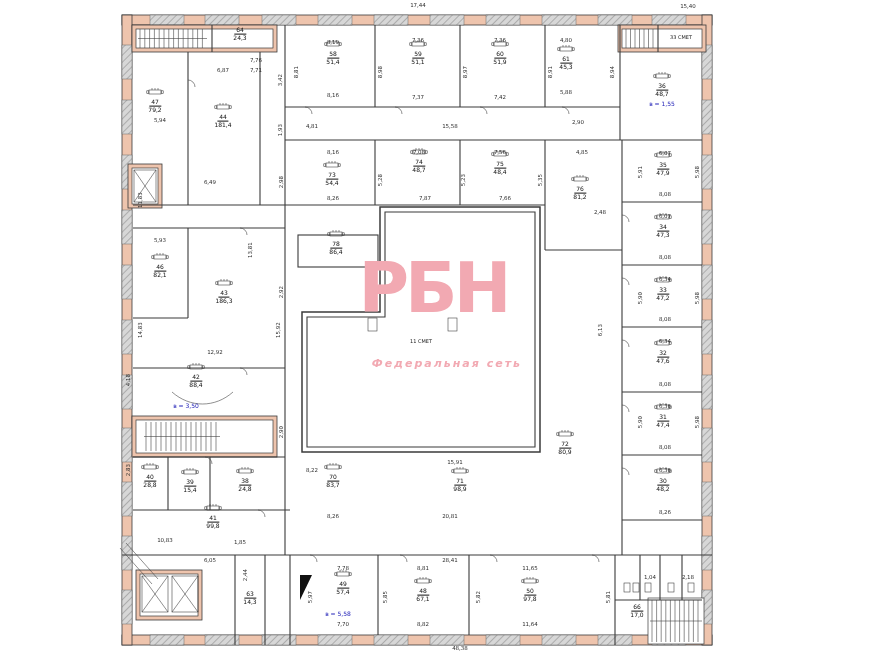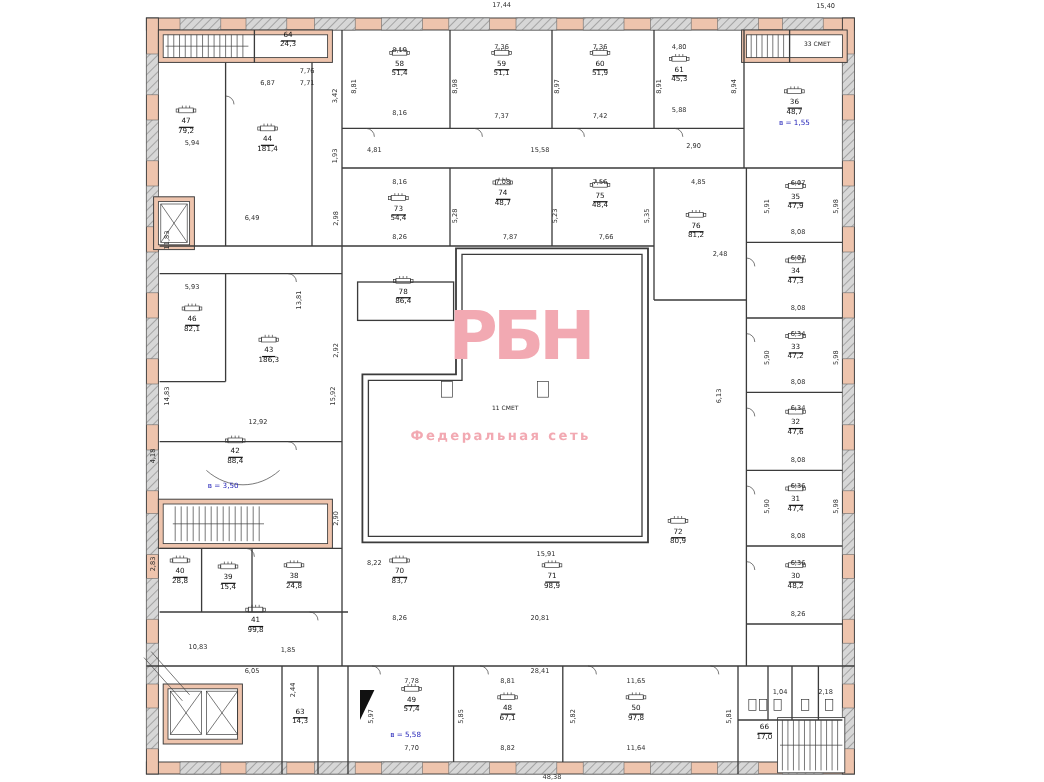--- a/index.html
+++ b/index.html
@@ -18,24 +18,24 @@
   .room .rn{display:inline-block;border-bottom:.75px solid #111;padding:0 2px;}
   .room .ra{display:block;}
   .dim{position:absolute;transform:translate(-50%,-50%);font-size:5.5px;color:#2e2e2e;
        white-space:nowrap;z-index:2;}
   .dim.rot{transform:translate(-50%,-50%) rotate(-90deg);}
   .bluenote{position:absolute;transform:translate(-50%,-50%);font-size:6px;color:var(--blue);
        white-space:nowrap;z-index:3;}
   .smalllabel{position:absolute;transform:translate(-50%,-50%);font-size:5px;color:#222;
        white-space:nowrap;z-index:3;}
   .wm-logo{position:absolute;left:348px;top:252px;width:170px;text-align:center;
-       font-size:56px;font-weight:800;letter-spacing:-4px;line-height:1.05;
+       font-size:69px;font-weight:800;letter-spacing:-4px;line-height:1.05;
        color:var(--wm);z-index:4;font-family:"DejaVu Sans",sans-serif;}
-  .wm-tag{position:absolute;left:342px;top:357px;width:180px;text-align:left;
-       font-size:11px;font-weight:700;letter-spacing:2px;color:var(--wm);z-index:4;}
+  .wm-tag{position:absolute;left:342px;top:357px;width:180px;text-align:right;
+       font-size:11px;font-weight:700;letter-spacing:2px;color:var(--wm);z-index:4;font-style:italic;}
 </style>
 </head>
 <body>
 
 <div class="canvas" id="canvas" style="--wall: #eec4ad; --wm: #f2a9b2; --blue: #2222b8;">
 
   <svg class="plan" width="870" height="652" viewBox="0 0 870 652">
     <defs>
       <pattern id="hatch" width="5" height="5" patternUnits="userSpaceOnUse" patternTransform="rotate(45)">
         <rect width="5" height="5" fill="#d7d7d7"></rect>

